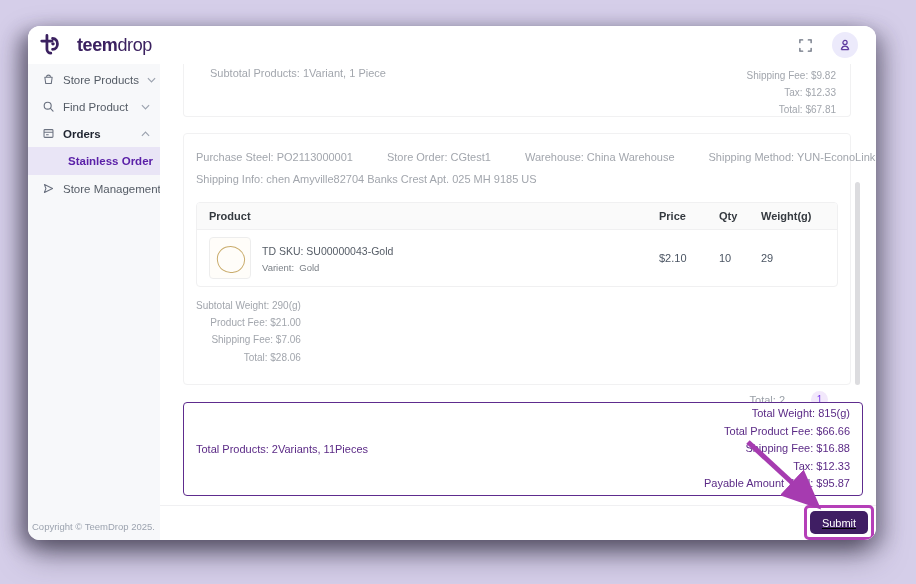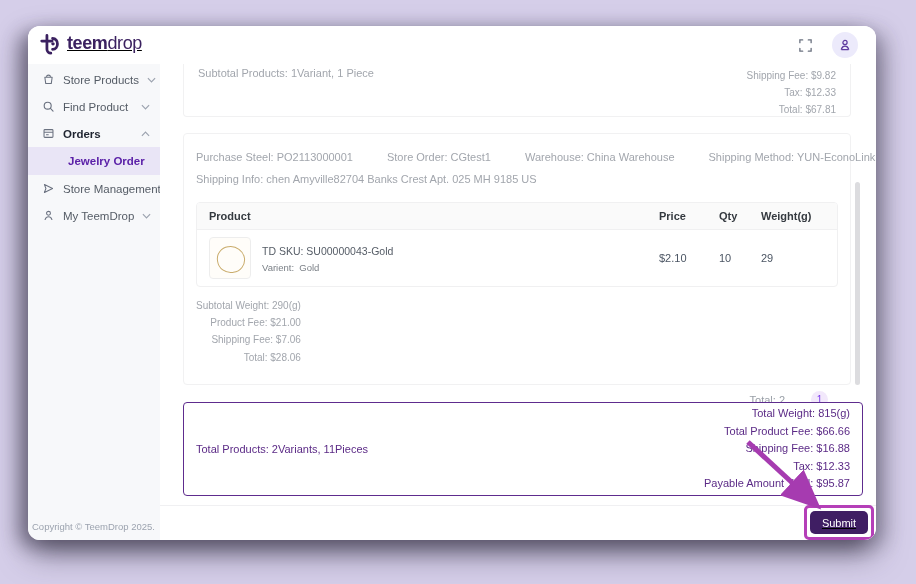--- a/index.html
+++ b/index.html
@@ -7,21 +7,21 @@
   body { font-family:"Liberation Sans", sans-serif; background:#d5cee9; position:relative; overflow:hidden; }
 
   .window {
     position:absolute; left:28px; top:26px; width:848px; height:514px;
     background:#fff; border-radius:12px; overflow:hidden;
     box-shadow:-10px 6px 18px rgba(55,50,70,.45), 0 14px 30px rgba(55,50,70,.55), 10px 6px 18px rgba(55,50,70,.25);
   }
 
   
   .topbar { height:38px; display:flex; align-items:center; justify-content:space-between; padding:0 18px 0 12px; background:#fff; }
-  .logo { display:flex; align-items:flex-start; gap:1px; cursor:pointer;text-decoration:underline; }
+  .logo { display:flex; align-items:center; gap:11px; cursor:pointer; }
   .logo-mark { width:26px; height:24px; }
   .logo-text { font-size:18px; letter-spacing:-0.4px; color:#3b2160; }
   .logo-text b { font-weight:800; }
   .topbar-right { display:flex; align-items:center; gap:14px; }
   .icon-btn { width:26px; height:26px; display:flex; align-items:center; justify-content:center; color:#6b7280; cursor:pointer; border-radius:50%; }
   .avatar { background:#eceafb; color:#5d3a9e; }
 
   
   .body { display:flex; height:476px; }
   .sidebar { width:132px; background:#f7f8fa; position:relative; padding-top:2px; flex:none; }
@@ -35,21 +35,21 @@
   .sidebar-footer .ficon { width:12px; height:10px; color:#9ca3af; cursor:pointer; }
 
   .content { flex:1; position:relative; background:#fff; overflow:hidden; }
 
   
   .card1 {
     margin:0 25px 0 23px; width:668px; height:53px;
     border:1px solid #f1f1f2; border-top:none; border-radius:0 0 4px 4px;
     display:flex; justify-content:space-between; padding:3px 14px 0 14px;
   }
-  .muted { font-size:11px; color:#a2a6ad; }
+  .muted { font-size:11px; color:#a2a6ad;margin-left:12px; }
   .fee-stack { text-align:right; font-size:10px; color:#a2a6ad; line-height:17.2px; }
 
   
   .card2 {
     margin:16px 25px 0 23px; width:668px; height:252px;
     border:1px solid #f1f1f2; border-radius:4px; padding:0 12px;
   }
   .info-row { display:flex; gap:34px; font-size:11px; color:#a2a6ad; white-space:nowrap; }
   .info-row.r1 { margin-top:17px; }
   .info-row.r2 { margin-top:10px; }
@@ -171,41 +171,29 @@
               <line x1="2.5" y1="6.4" x2="13.5" y2="6.4"></line>
               <line x1="5" y1="9.6" x2="8.2" y2="9.6"></line>
             </svg>
         </span>
         <span class="nlabel">Orders</span>
         <svg class="chev" viewBox="0 0 10 6" fill="none" stroke="currentColor" stroke-width="1.3">
             <path d="M1 5l4-4 4 4"></path>
           </svg>
       </div>
       <div class="nav-item active-sub">
-        <span class="nlabel">Jewelry Order</span>
+        <span class="nlabel">Stainless Order</span>
       </div>
       <div class="nav-item">
         <span class="nicon">
           <svg viewBox="0 0 16 16" width="13" height="13" fill="none" stroke="currentColor" stroke-width="1.3" stroke-linejoin="round">
               <path d="M3 3.2l10 4.8-10 4.8 1.8-4.8z"></path>
             </svg>
         </span>
         <span class="nlabel">Store Management</span>
-        <svg class="chev" viewBox="0 0 10 6" fill="none" stroke="currentColor" stroke-width="1.3">
-            <path d="M1 1l4 4 4-4"></path>
-          </svg>
-      </div>
-      <div class="nav-item">
-        <span class="nicon">
-          <svg viewBox="0 0 16 16" width="13" height="13" fill="none" stroke="currentColor" stroke-width="1.3" stroke-linecap="round">
-              <circle cx="8" cy="5.3" r="2.4"></circle>
-              <path d="M3.8 13c.8-2.4 2.4-3.5 4.2-3.5s3.4 1.1 4.2 3.5"></path>
-            </svg>
-        </span>
-        <span class="nlabel">My TeemDrop</span>
         <svg class="chev" viewBox="0 0 10 6" fill="none" stroke="currentColor" stroke-width="1.3">
             <path d="M1 1l4 4 4-4"></path>
           </svg>
       </div>
       <div class="sidebar-footer">
         <span>Copyright © TeemDrop 2025.</span>
         <svg class="ficon" viewBox="0 0 14 12" fill="none" stroke="currentColor" stroke-width="1.2" stroke-linecap="round">
             <path d="M1 2h12"></path>
             <path d="M5 6h8"></path>
             <path d="M1 10h12"></path>

